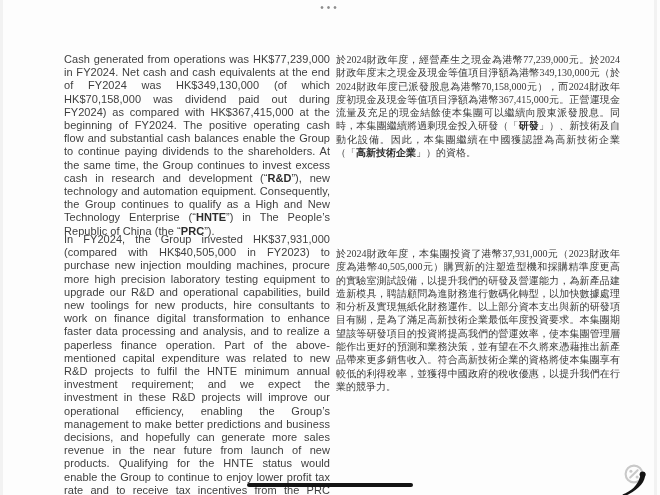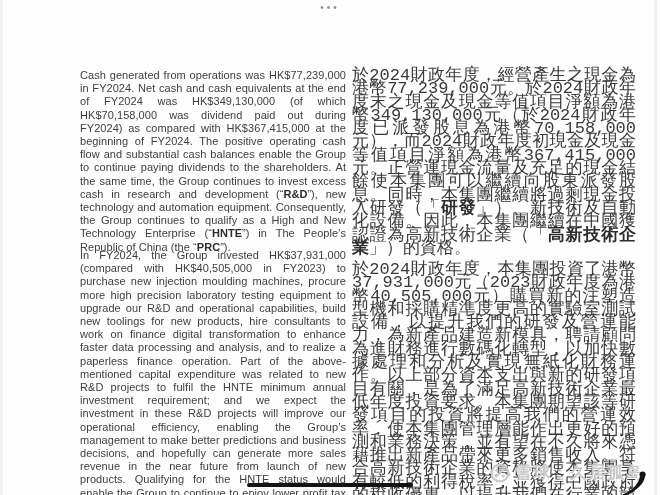--- a/index.html
+++ b/index.html
@@ -12,27 +12,27 @@
   .edge-shade.right { right:3px; }
   .edge-shade.left { left:0; }
 
   .more-dots {
     position:absolute; top:2px; left:0; right:0;
     text-align:center; font-size:10px; letter-spacing:3px;
     color:#8d8d8d; cursor:pointer; user-select:none;
   }
 
   .para {
-    position:absolute; margin:16px; text-align:justify;
+    position:absolute; margin:0; text-align:justify;
     color:#3e3e3e; -webkit-font-smoothing:antialiased;
   }
   .en { left:64px; width:266px; font-size:11px; line-height:13.2px; letter-spacing:0.05px; }
   .zh {
-    left:336px; width:284px; font-size:17px; line-height:13.3px;
-    color:#3a3a3a; font-family:Liberation Mono, monospace;
+    left:336px; width:284px; font-size:10px; line-height:13.3px;
+    color:#3a3a3a; font-family:Liberation Serif, serif;
   }
   #en-p1 { top:53px; }
   #en-p2 { top:233px; }
   #zh-p1 { top:53px; }
   #zh-p2 { top:247px; }
   .para .b { font-weight:bold; color:#2d2d2d; }
 
   .watermark {
     position:absolute; right:16px; bottom:11px;
     display:flex; align-items:center; gap:5px;
@@ -70,21 +70,20 @@
     <p class="para zh" id="zh-p2"><span>於2024財政年度，本集團投資了港幣37,931,000元（2023財政年度為港幣40,505,000元）購買新的注塑造型機和採購精準度更高的實驗室測試設備，以提升我們的研發及營運能力，為新產品建造新模具，聘請顧問為進財務進行數碼化轉型，以加快數據處理和分析及實現無紙化財務運作。以上部分資本支出與新的研發項目有關，是為了滿足高新技術企業最低年度投資要求。本集團期望該等研發項目的投資將提高我們的營運效率，使本集團管理層能作出更好的預測和業務決策，並有望在不久將來憑藉推出新產品帶來更多銷售收入。符合高新技術企業的資格將使本集團享有較低的利得稅率，並獲得中國政府的稅收優惠，以提升我們在行業的競爭力。</span></p>
   </div>
 
   <div class="watermark">
     <svg width="20" height="20" viewBox="0 0 20 20">
       <circle cx="10" cy="10" r="8.4" fill="none" stroke="#c9c9c9" stroke-width="2.1"></circle>
       <line x1="6.2" y1="13.4" x2="13.6" y2="6.2" stroke="#c9c9c9" stroke-width="2.1" stroke-linecap="round"></line>
       <circle cx="6.9" cy="7.2" r="1.5" fill="#c9c9c9"></circle>
       <circle cx="13.1" cy="12.9" r="1.5" fill="#c9c9c9"></circle>
     </svg>
-    <span>雪球：久居孤岛</span>
   </div>
 
   <div class="home-bar"></div>
 
   <svg class="ink-mark" width="27" height="27" viewBox="0 0 27 27">
     <circle cx="22.6" cy="4.6" r="3" fill="#141414"></circle>
     <path d="M25.2 3.2 C 25.8 10.5 20.5 18.2 8.2 24.6 C 5.6 25.9 3.0 25.5 2.4 24.4 C 11.2 21.4 17.8 14.8 19.8 7.4 C 20.5 4.9 21.3 3.3 22.3 2.2 Z" fill="#141414"></path>
   </svg>
 
 </div>

